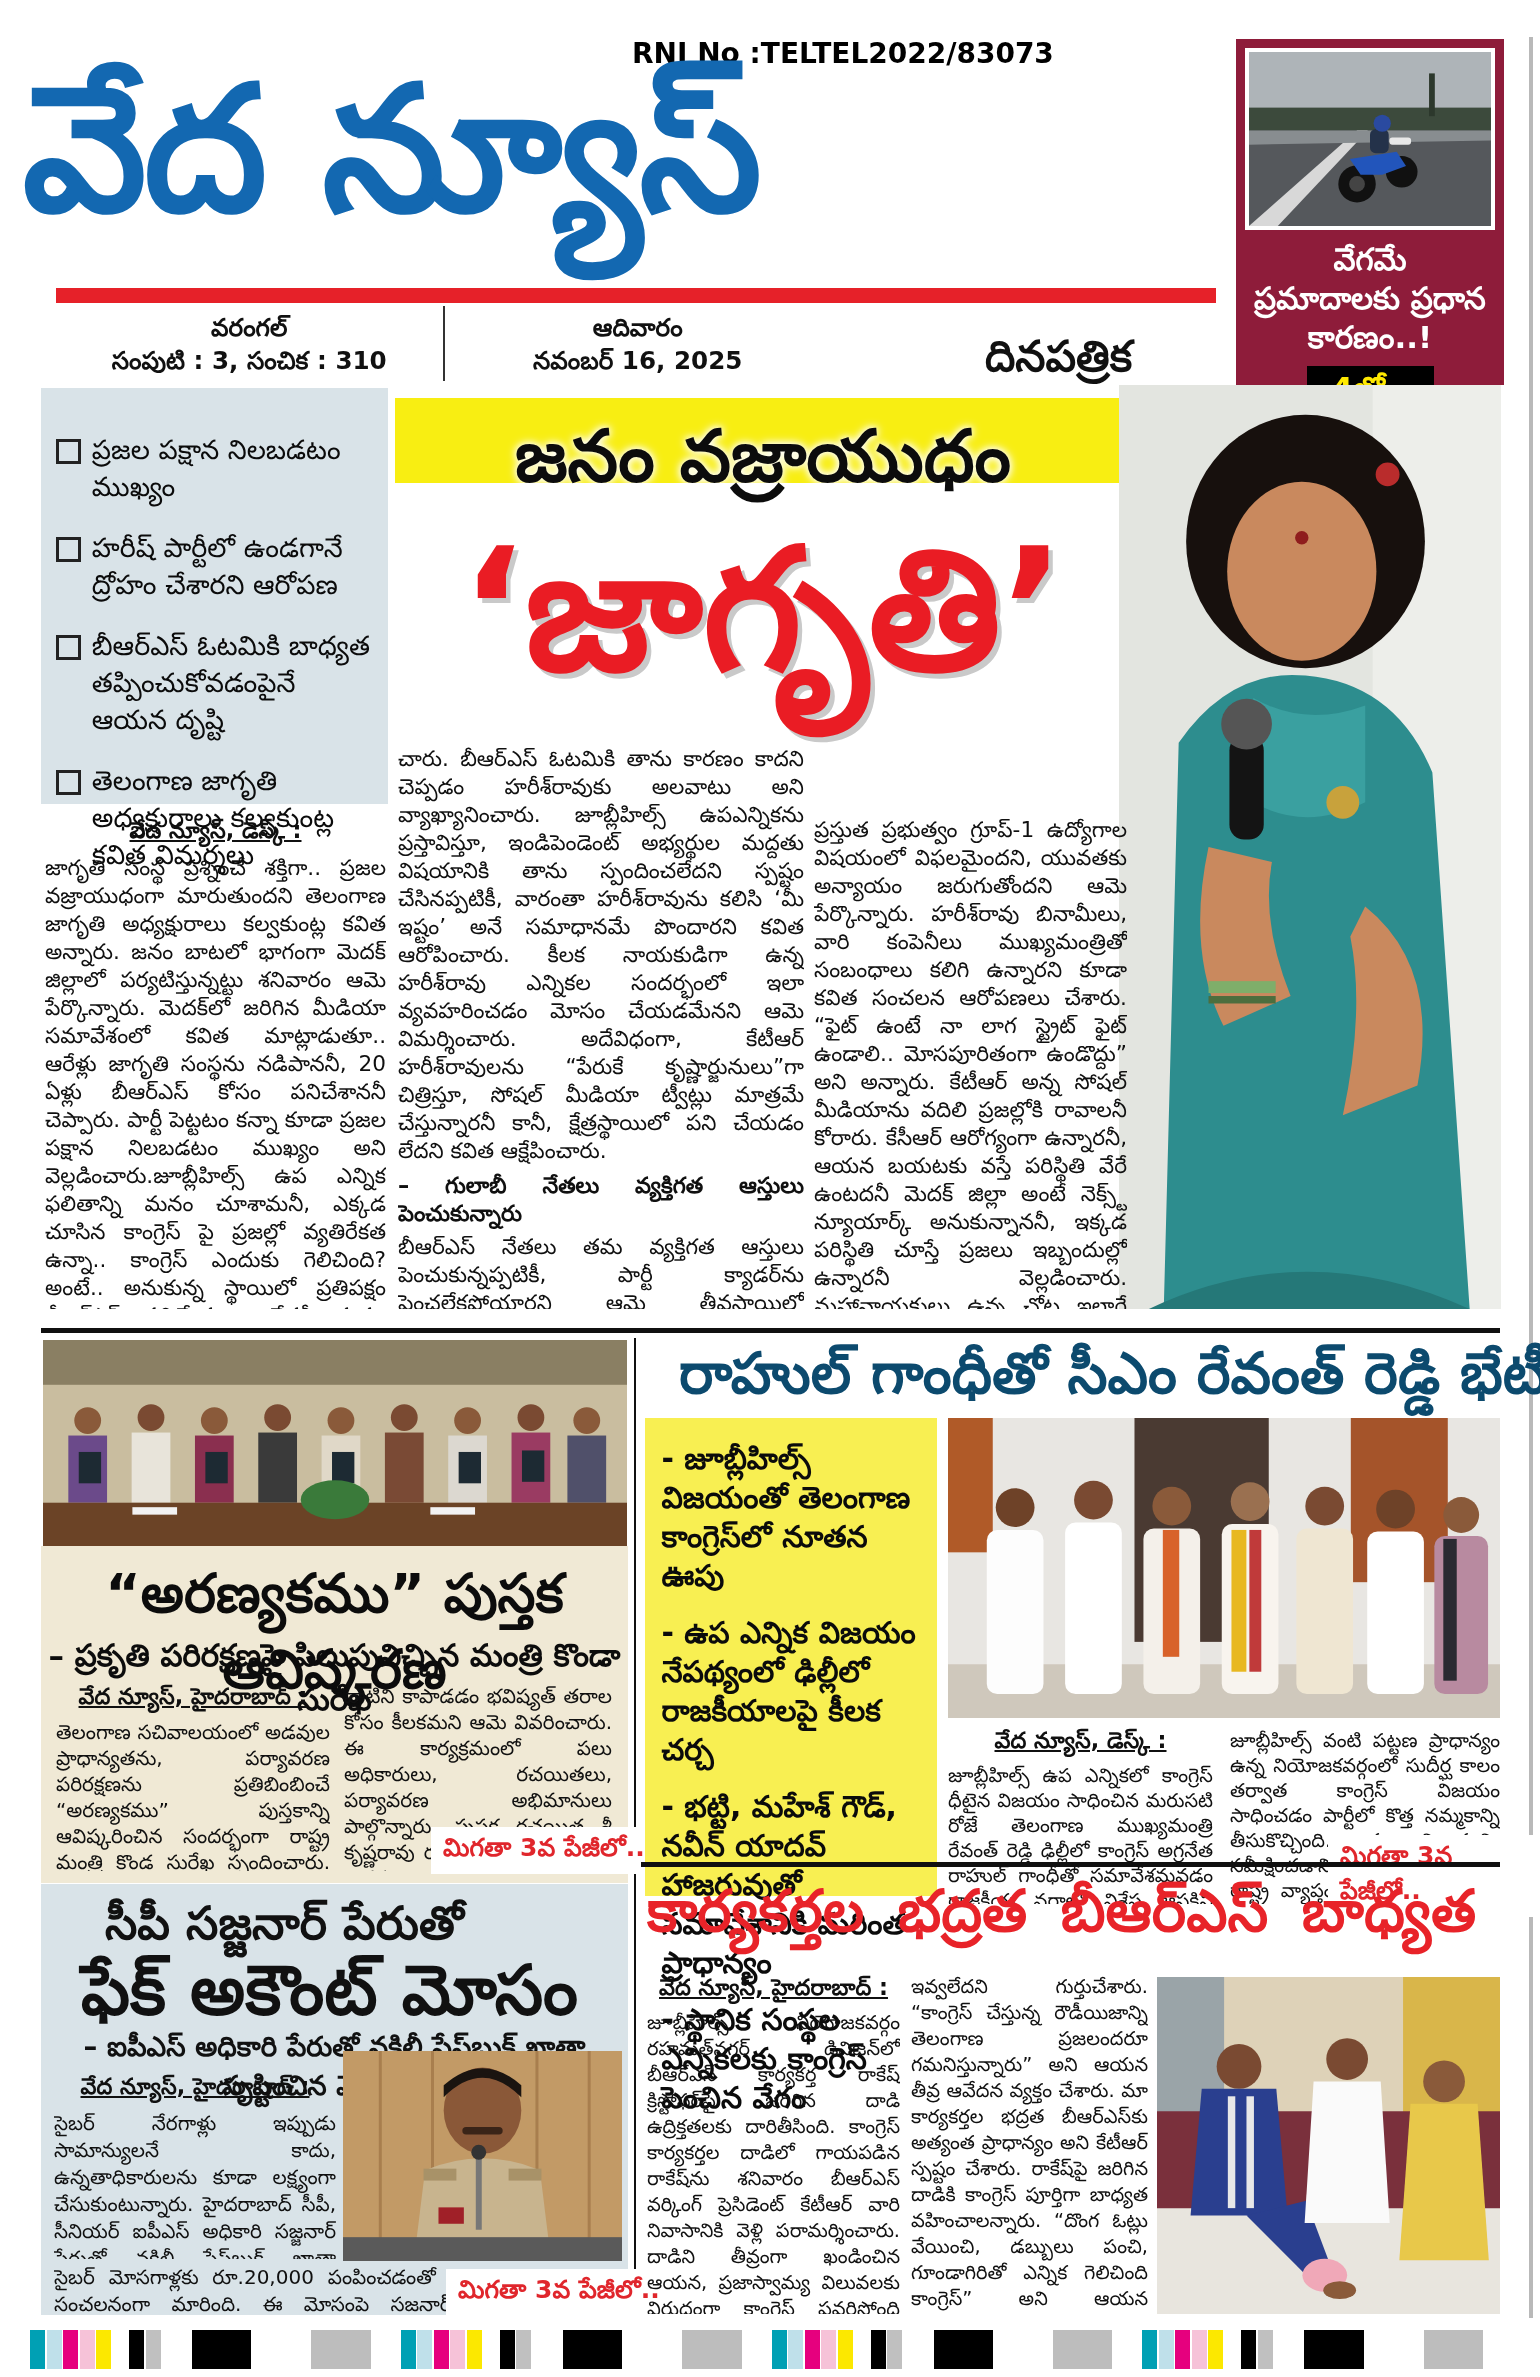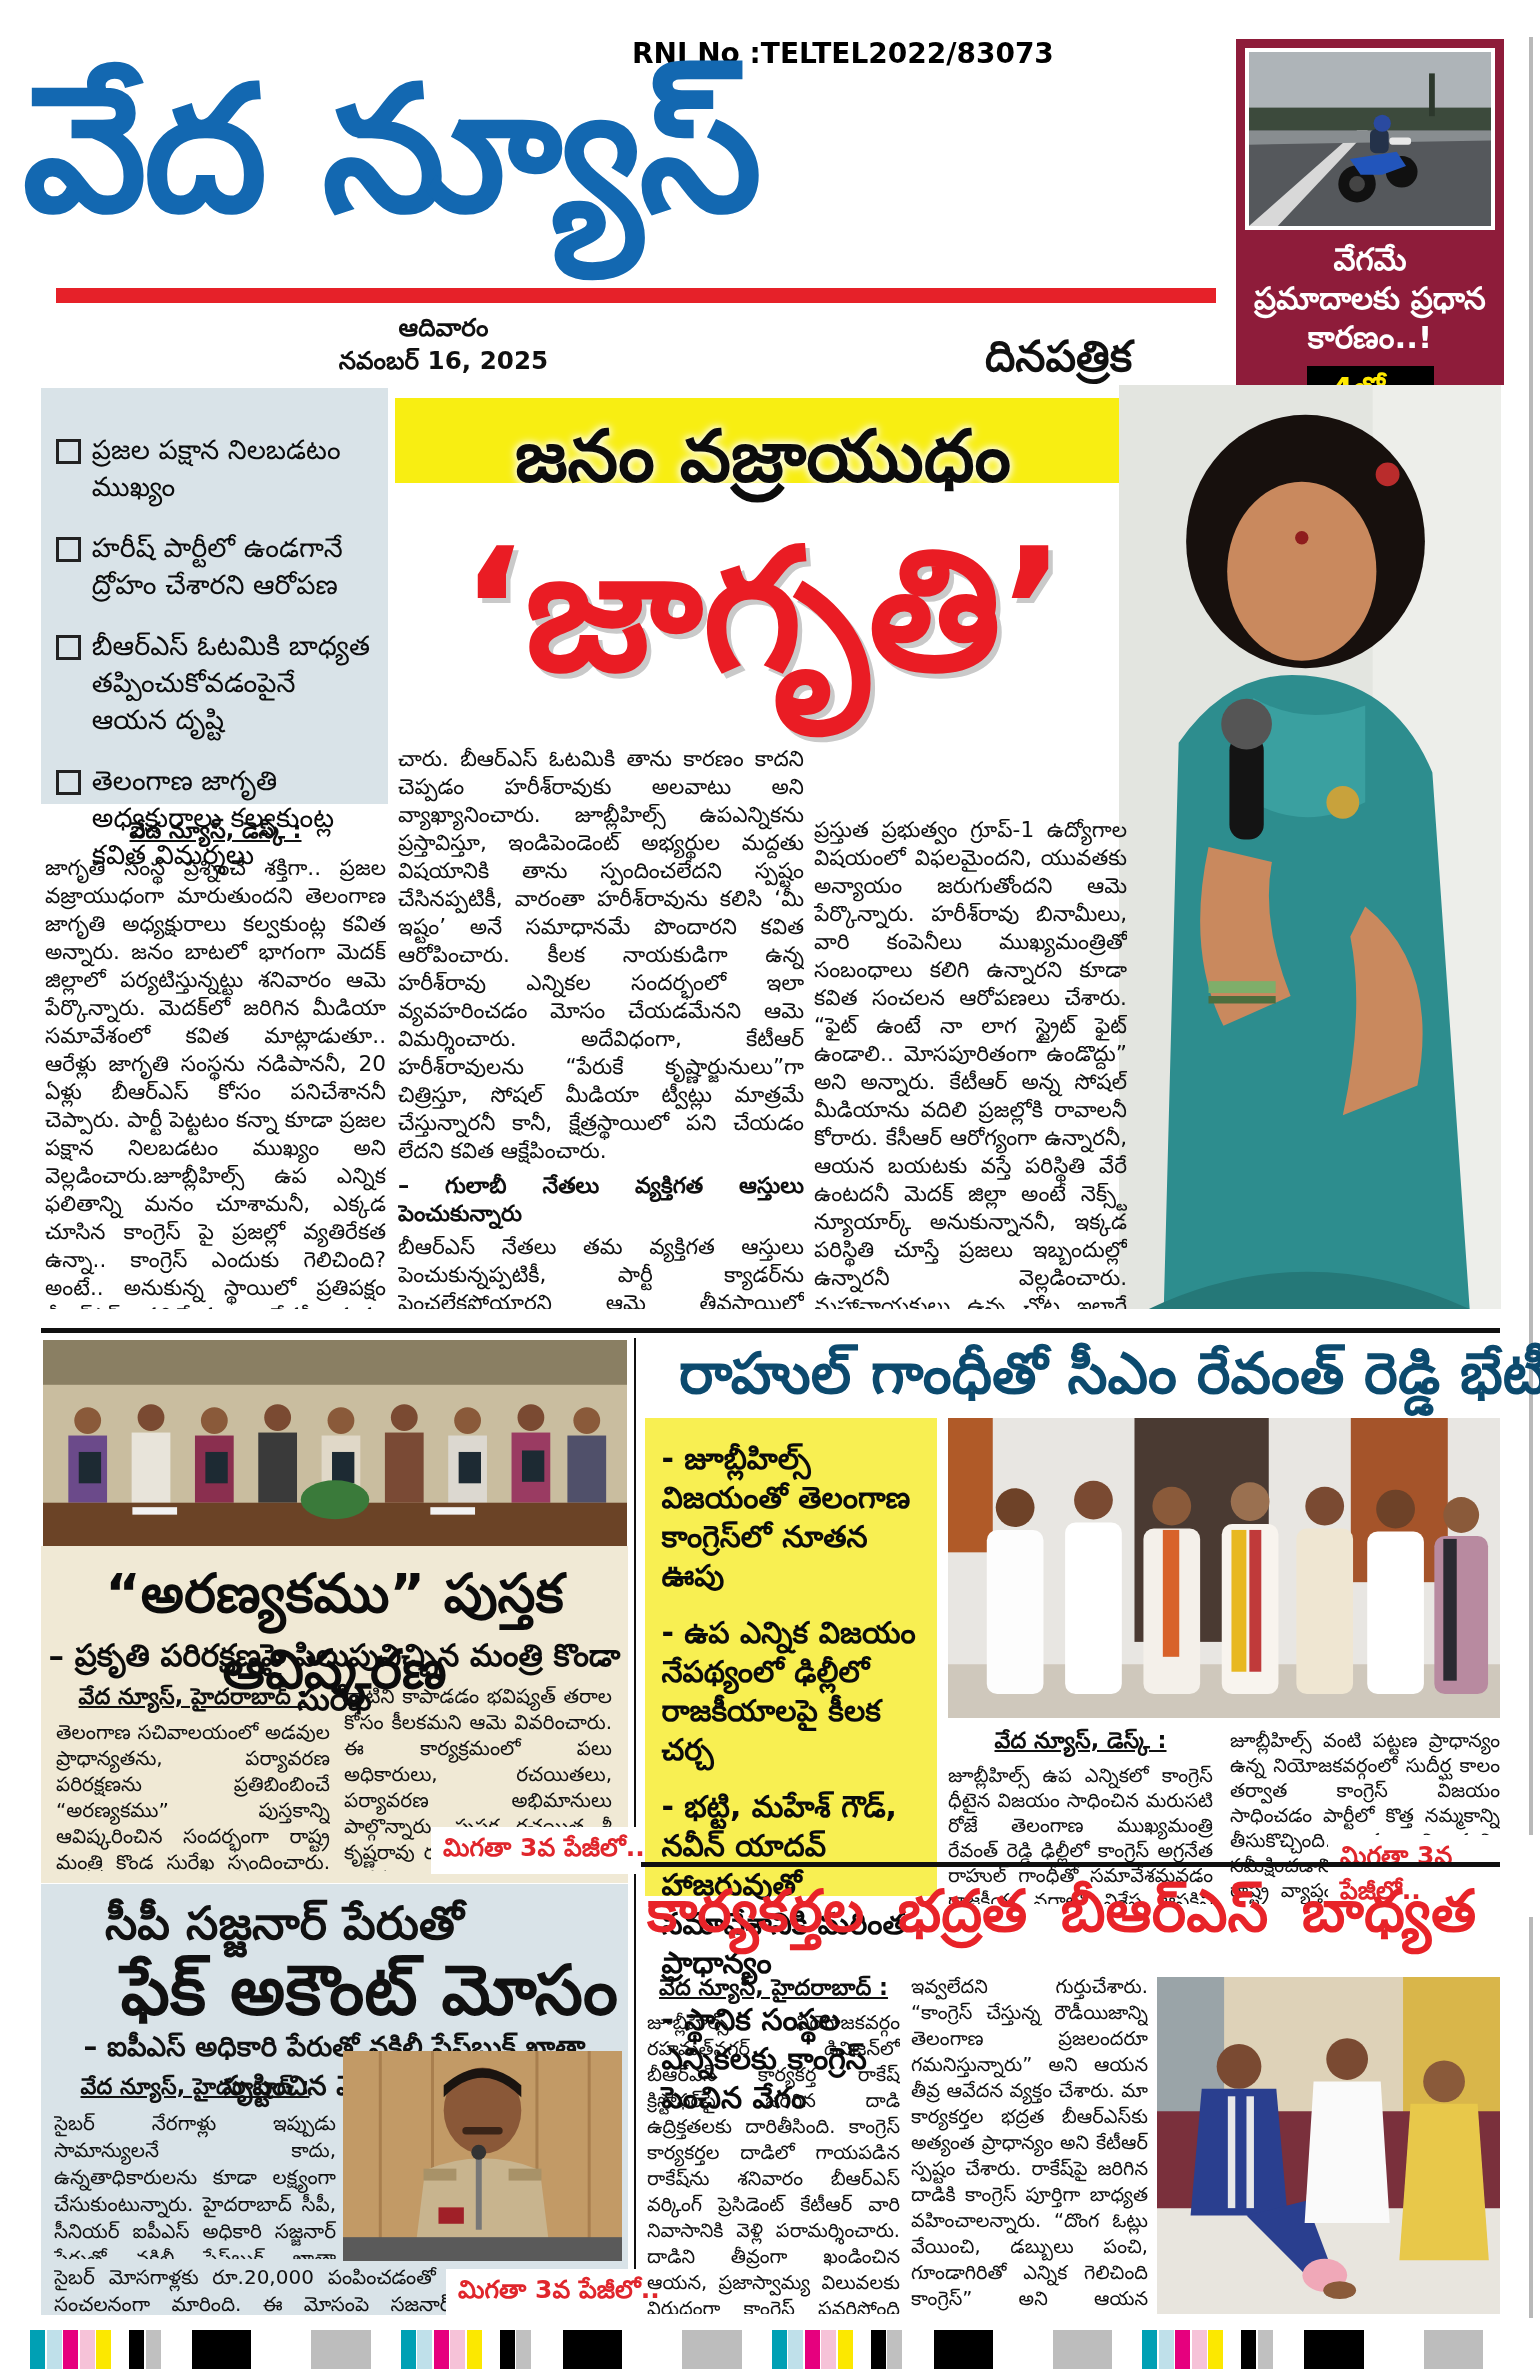--- a/index.html
+++ b/index.html
@@ -54,21 +54,21 @@
   .rahul-box{left:645px;top:1418px;width:292px;height:478px;background:#f8ef52;box-sizing:border-box;padding:21px 16.4px;}
   .rb-item{font-size:30px;font-weight:800;line-height:39px;margin-bottom:18px;color:#0b0b0b;}
   .rahul-photo{left:948px;top:1418px;width:552px;height:300px;background:#e8e6e2;}
   .rahul-col1{left:948px;top:1728px;width:265px;height:176px;font-size:19.4px;line-height:25px;}
   .rahul-col2{left:1230px;top:1728px;width:270px;height:176px;font-size:19.4px;line-height:25px;}
   .rahul-cont{left:1328px;top:1835px;}
   .hr-right{left:641px;top:1862px;width:859px;height:4.5px;background:#101010;}
   
   .fake-panel{left:41px;top:1884px;width:587px;height:431px;background:#d9e3e8;}
   .fake-h1{left:41px;top:1896px;width:487px;text-align:center;font-size:46px;font-weight:900;}
-  .fake-h2{left:41px;top:1950px;width:577px;text-align:right;font-size:69px;font-weight:900;}
+  .fake-h2{left:41px;top:1950px;width:577px;text-align:center;font-size:69px;font-weight:900;}
   .fake-subhead{left:41px;top:2030px;width:587px;text-align:center;font-size:27.6px;font-weight:800;}
   .fake-col1{left:54px;top:2073px;width:282px;height:186px;font-size:20px;line-height:27px;}
   .fake-photo{left:343px;top:2051px;width:279px;height:210px;background:#c29a66;}
   .fake-full{left:54px;top:2264px;width:566px;height:48px;font-size:20px;line-height:27px;}
   .fake-cont{left:446px;top:2269px;}
   
   .ktr-headline{left:647px;top:1877px;width:853px;font-size:58px;font-weight:900;color:#e82329;white-space:nowrap;word-spacing:13.4px;}
   .ktr-col1{left:647px;top:1974px;width:253px;height:340px;font-size:19.4px;line-height:26px;}
   .ktr-col2{left:911px;top:1974px;width:237px;height:340px;font-size:19.4px;line-height:26px;}
   .ktr-photo{left:1157px;top:1977px;width:343px;height:337px;background:#ded2b8;}
@@ -80,20 +80,24 @@
 </style>
 </head>
 <body>
 
 <div class="page">
 
   <div class="abs rni">RNI No :TELTEL2022/83073</div>
   <div class="abs masthead-title">వేద న్యూస్</div>
   <div class="abs red-bar"></div>
   <div class="abs info-bar">
+    <div class="info-cell">
+      <div>వరంగల్</div>
+      <div>సంపుటి : 3,  సంచిక : 310</div>
+    </div>
     <div class="info-cell">
       <div>ఆదివారం</div>
       <div>నవంబర్ 16, 2025</div>
     </div>
   </div>
   <div class="abs daily">దినపత్రిక</div>
   <div class="abs page-edge"></div>
 
   <div class="abs promo">
     <svg class="promo-photo" viewBox="0 0 336 244" preserveAspectRatio="none">

